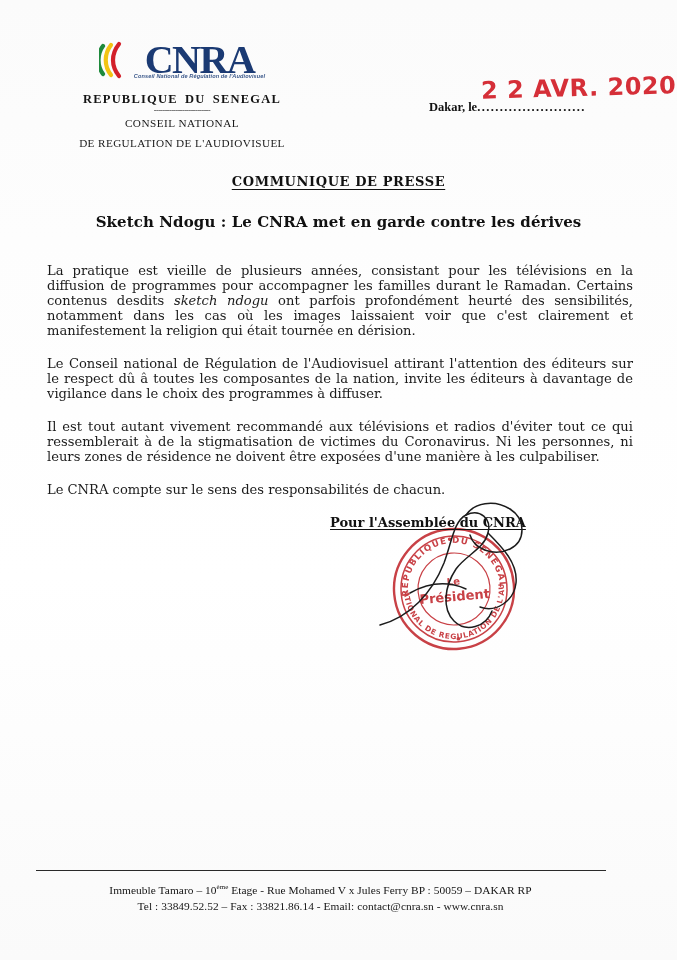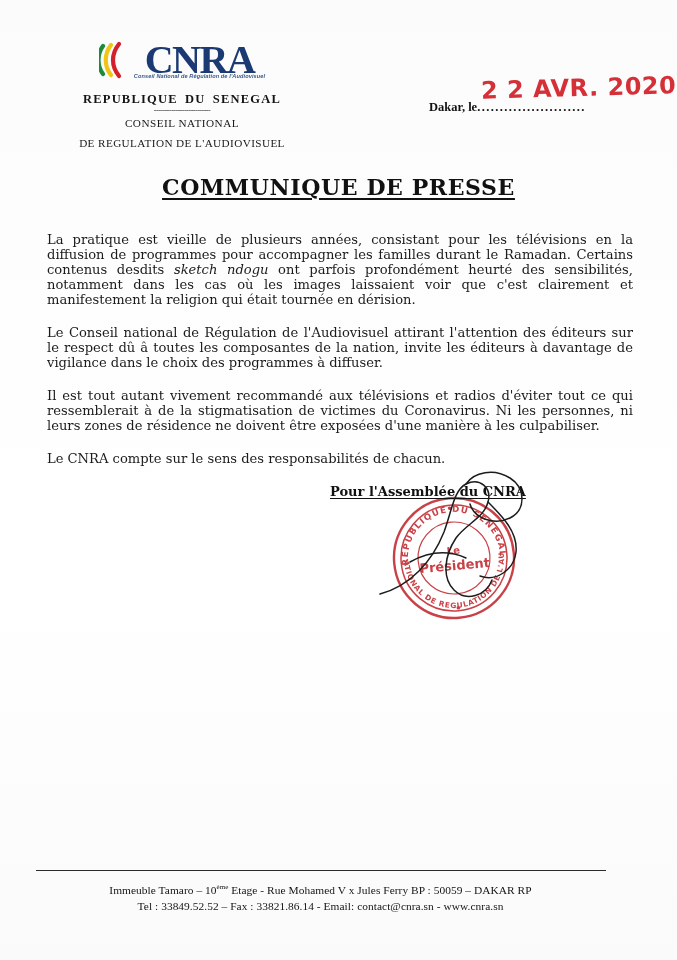--- a/index.html
+++ b/index.html
@@ -135,21 +135,21 @@
     opacity: 0.93;
   }
   
   #title-block {
     text-align: center;
     margin-top: 14px;
   }
   #doc-title {
     font-family: "DejaVu Serif", serif;
     font-weight: bold;
-    font-size: 22px;
+    font-size: 13px;
     letter-spacing: 0.6px;
     text-decoration: underline;
     text-underline-offset: 3px;
     color: #111;
   }
   #doc-subtitle {
     font-family: "DejaVu Serif", serif;
     font-weight: bold;
     font-size: 15px;
     letter-spacing: 0.1px;
@@ -264,20 +264,21 @@
     <div id="date-area">
       <div id="dakar-line">
         <span>Dakar, le</span><span id="dakar-dots">........................</span>
       </div>
       <div id="date-stamp">2 2 AVR. 2020</div>
     </div>
   </div>
 
   <div id="title-block">
     <div id="doc-title">COMMUNIQUE DE PRESSE</div>
+    <div id="doc-subtitle">Sketch Ndogu : Le CNRA met en garde contre les dérives</div>
   </div>
 
   <div id="body-text">
       <p><span>La pratique est vieille de plusieurs années, consistant pour les télévisions en la diffusion de programmes pour accompagner les familles durant le Ramadan. Certains contenus desdits </span><span class="ital">sketch ndogu</span><span> ont parfois profondément heurté des sensibilités, notamment dans les cas où les images laissaient voir que c'est clairement et manifestement la religion qui était tournée en dérision.</span></p>
       <p><span>Le Conseil national de Régulation de l'Audiovisuel attirant l'attention des éditeurs sur le respect dû â toutes les composantes de la nation, invite les éditeurs à davantage de vigilance dans le choix des programmes à diffuser.</span></p>
       <p><span>Il est tout autant vivement recommandé aux télévisions et radios d'éviter tout ce qui ressemblerait à de la stigmatisation de victimes du Coronavirus. Ni les personnes, ni leurs zones de résidence ne doivent être exposées d'une manière à les culpabiliser.</span></p>
       <p><span>Le CNRA compte sur le sens des responsabilités de chacun.</span></p>
     </div>
 
   <div id="signature-area">

